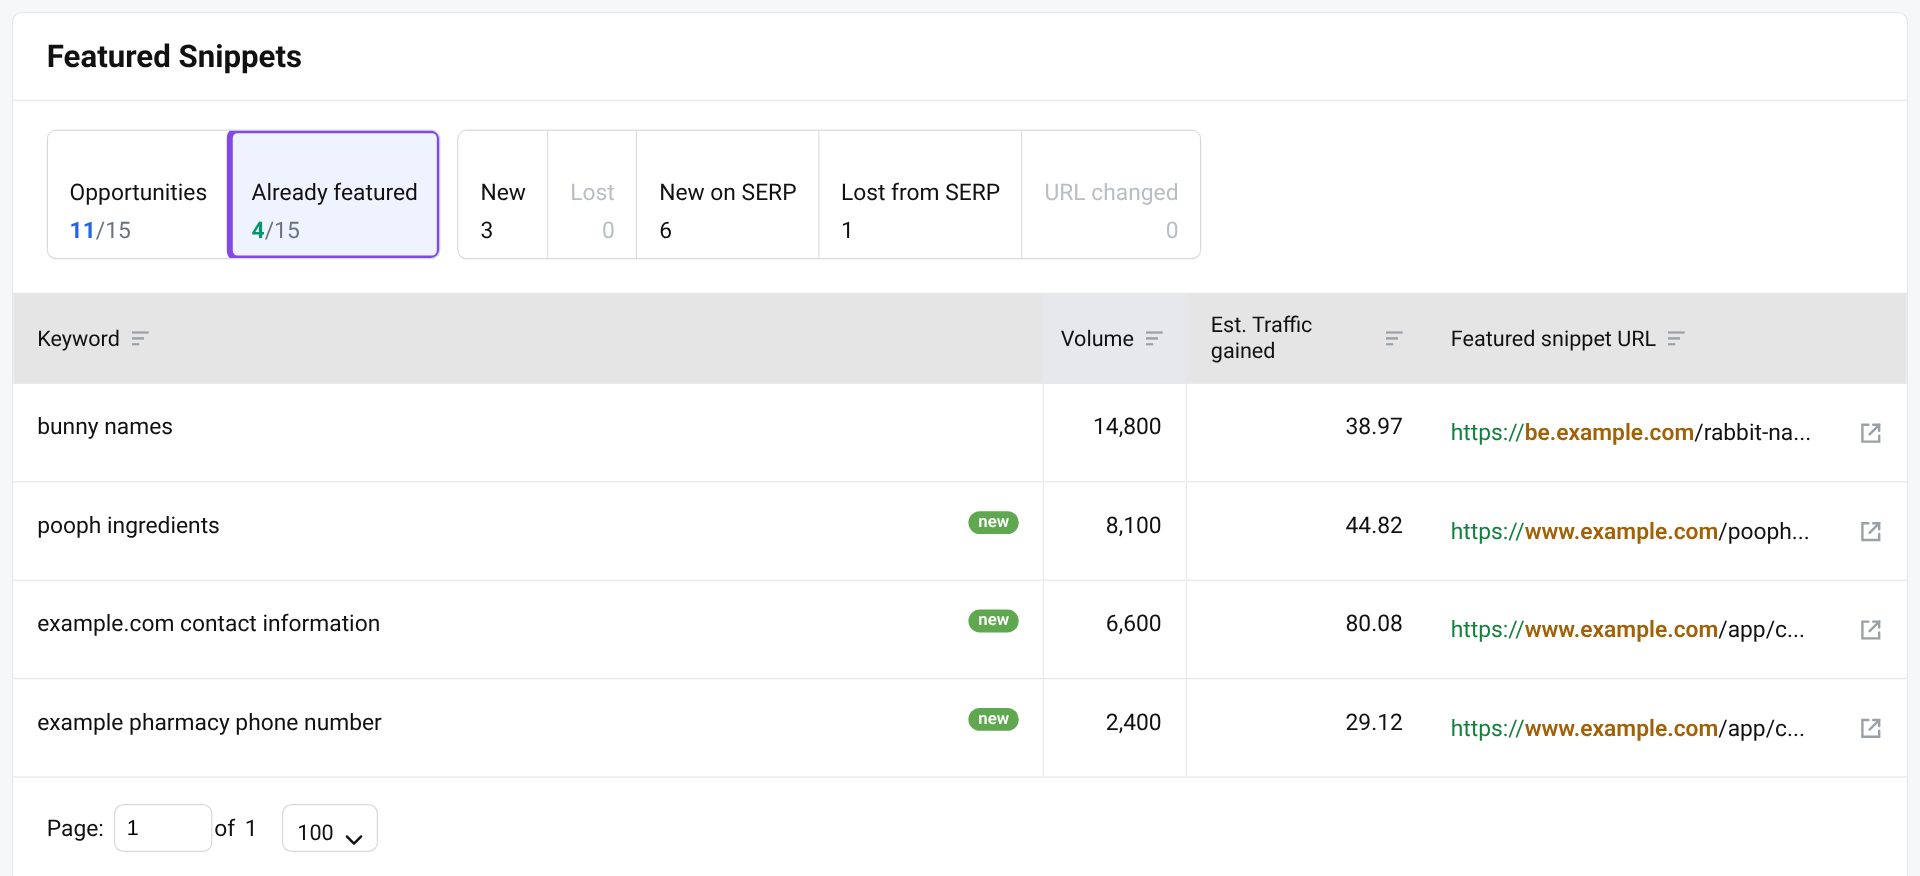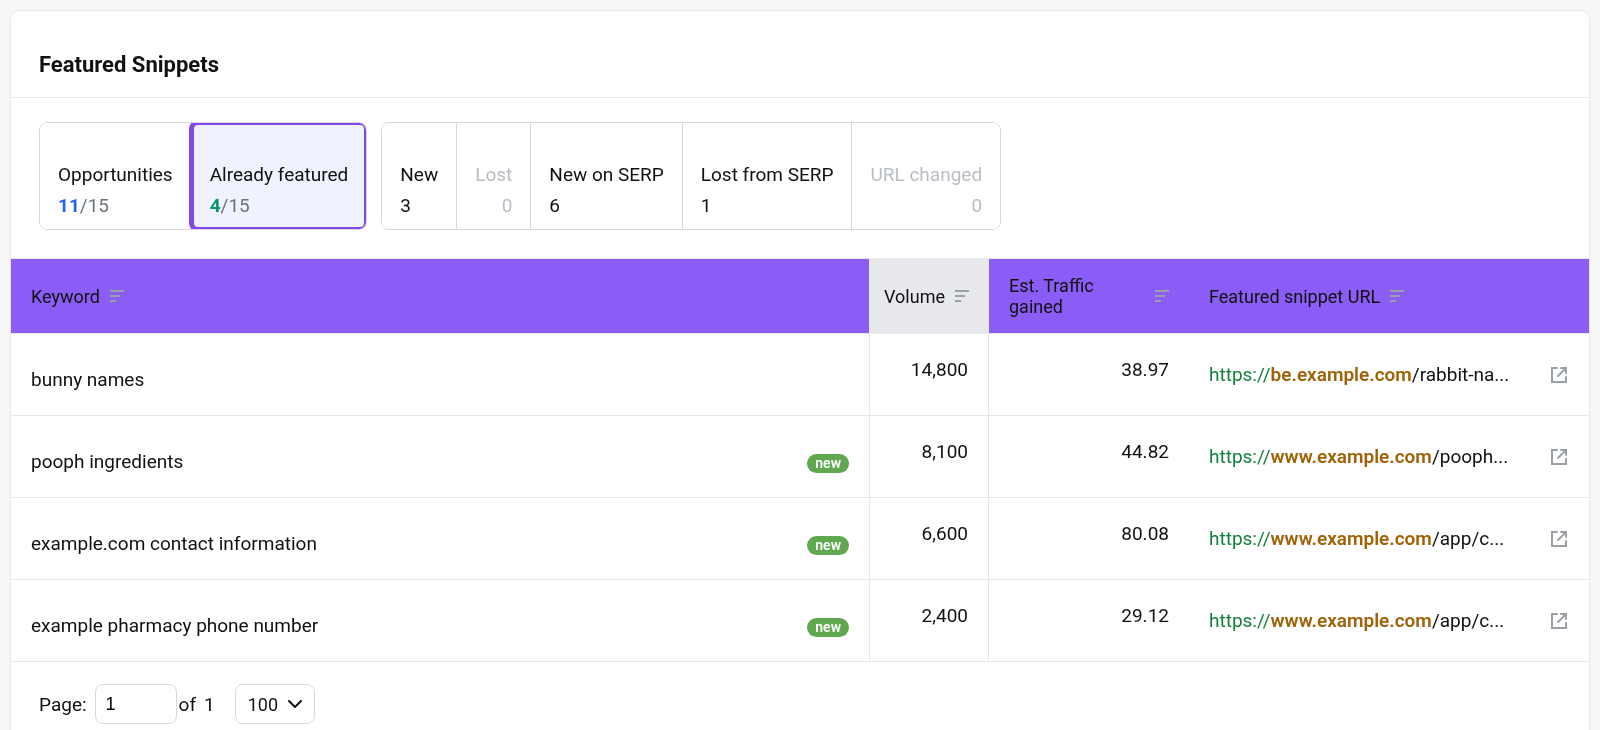--- a/index.html
+++ b/index.html
@@ -14,24 +14,23 @@
   .card {
     background: #fff;
     border: 1px solid #e6e8ec;
     border-radius: 8px;
     overflow: hidden;
   }
   .card-header {
     padding: 22px 28px 20px 28px;
   }
   .card-title {
-    font-size: 22px;
+    font-size: 26px;
     font-weight: 700;
     color: #111;
-    margin-top: 19px;
   }
   .filters-row {
     border-top: 1px solid #e6e8ec;
     padding: 24px 28px 28px 28px;
     display: flex;
     gap: 14px;
   }
   .tab-group {
     display: inline-flex;
     border: 1px solid #d7d9de;
@@ -73,21 +72,21 @@
   .tab.selected.framed {
     outline: 5px solid #8249e6;
     outline-offset: -2px;
     border-radius: 6px;
     z-index: 2;
   }
   
   .tbl-head {
     display: grid;
     grid-template-columns: 1fr 120px 200px 400px;
-    background: #8b5cf6;
+    background: #e5e5e5;
     border-top: 1px solid #e6e8ec;
     border-bottom: 1px solid #e6e8ec;
   }
   .th {
     padding: 16px 20px;
     font-size: 18px;
     color: #111;
     display: flex;
     align-items: center;
     gap: 10px;
@@ -105,21 +104,21 @@
     border-bottom: 1px solid #e6e8ec;
     min-height: 82px;
   }
   .td {
     padding: 24px 20px;
     font-size: 19px;
     color: #111;
     display: flex;
     align-items: flex-start;
   }
-  .td.kw { align-items: flex-end; gap: 14px; }
+  .td.kw { align-items: flex-start; gap: 14px; }
   .td.right { justify-content: flex-end; }
   .td.vol { border-left: 1px solid #e6e8ec; border-right: 1px solid #e6e8ec; background:#fafafa0a; justify-content:flex-end;}
   .td.url { gap: 14px; align-items:center; }
   .keyword-text { flex: 1; }
   .badge-new {
     display: inline-flex;
     align-items: center;
     justify-content: center;
     background: #5fa84f;
     color: #fff;
@@ -159,21 +158,21 @@
     padding: 4px 10px;
     font-size: 18px;
   }
   .pg-sel {
     height: 40px;
     border: 1px solid #d7d9de;
     border-radius: 8px;
     padding: 4px 12px;
     font-size: 18px;
     display: inline-flex;
-    align-items: center;
+    align-items: flex-end;
     gap: 10px;
     cursor: pointer;
     margin-left: 12px;
   }
   .chev svg { display:block; }
 </style>
 </head>
 <body>
 
 <div class="card">

